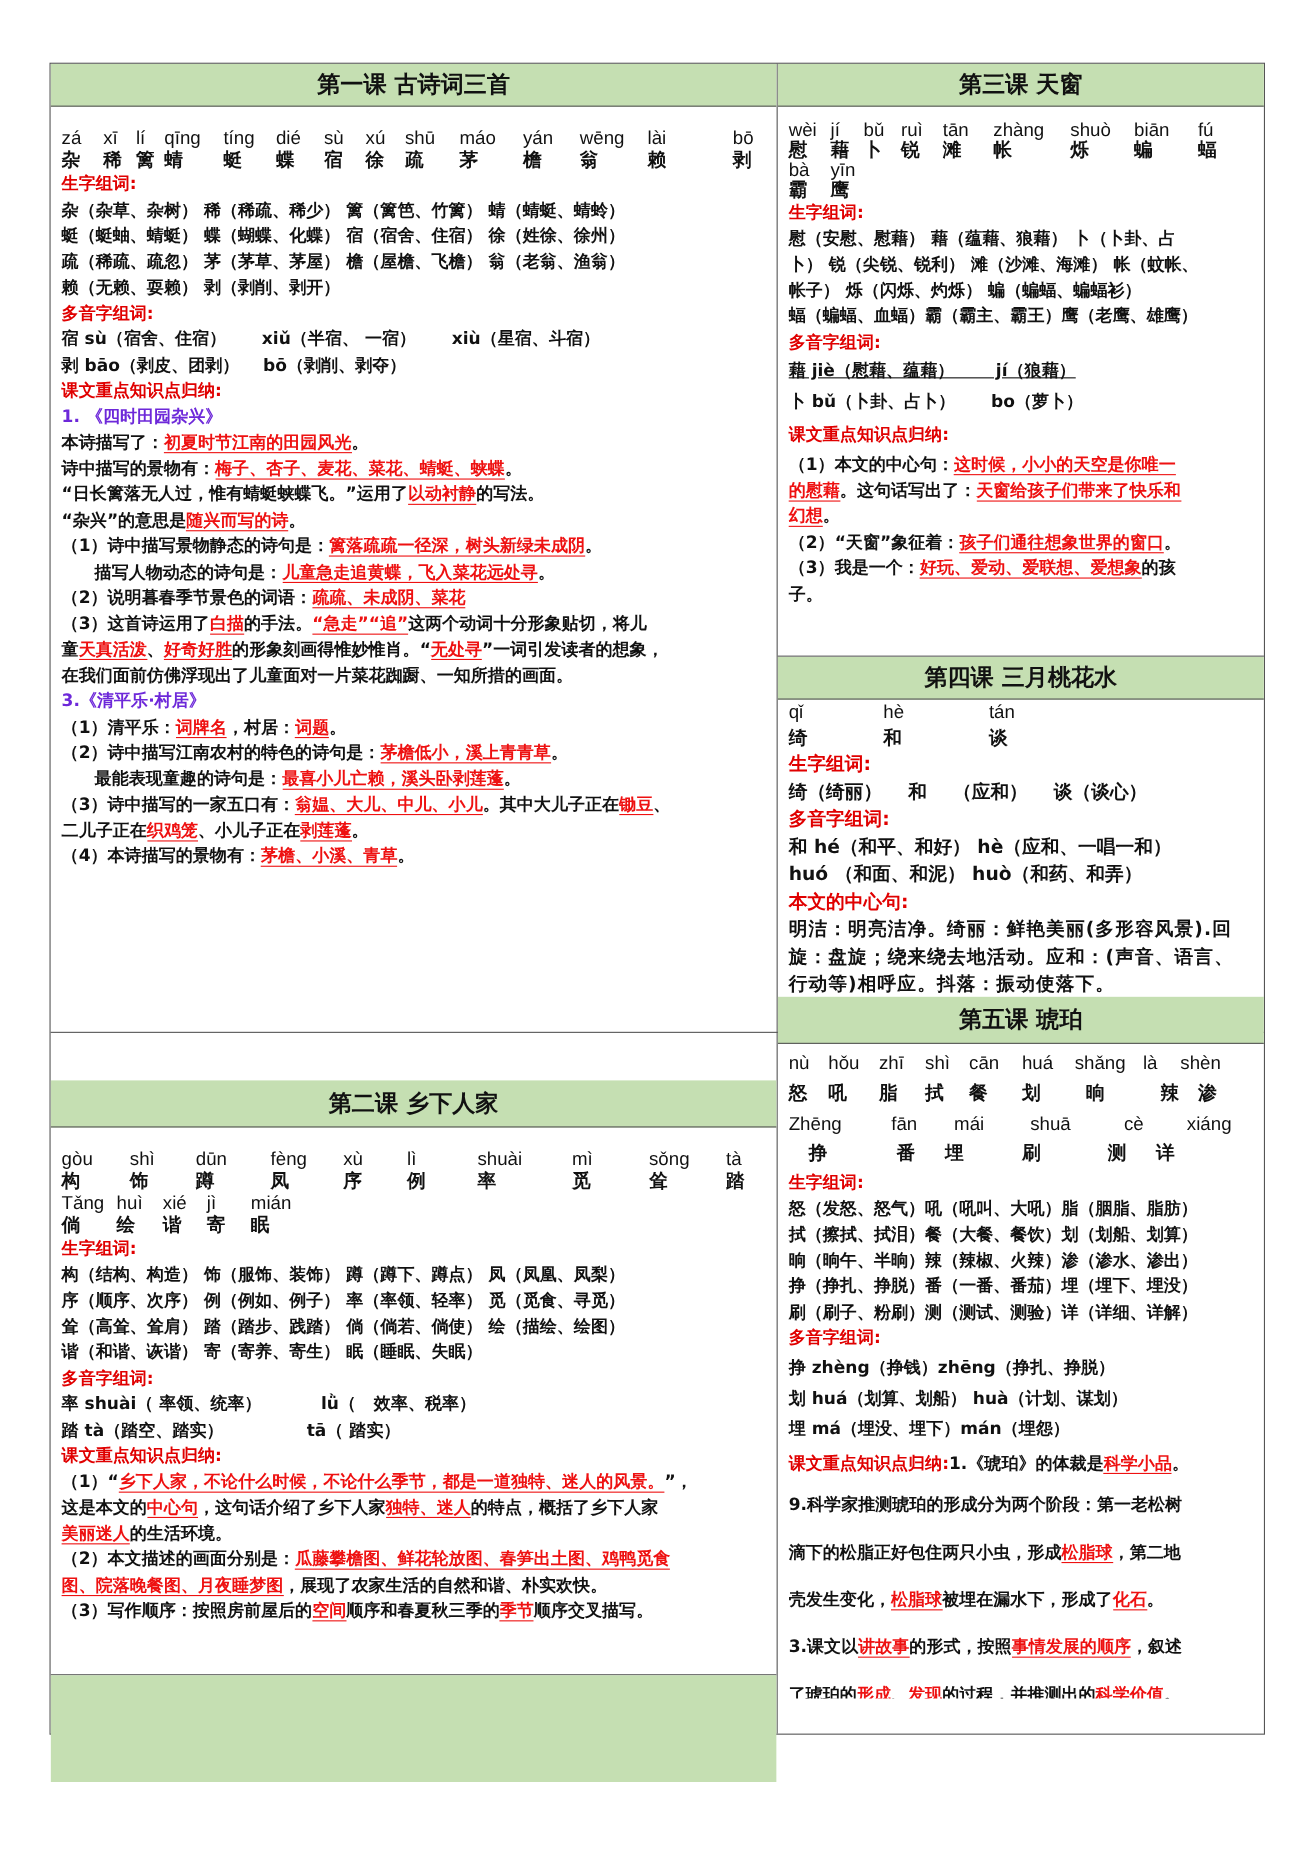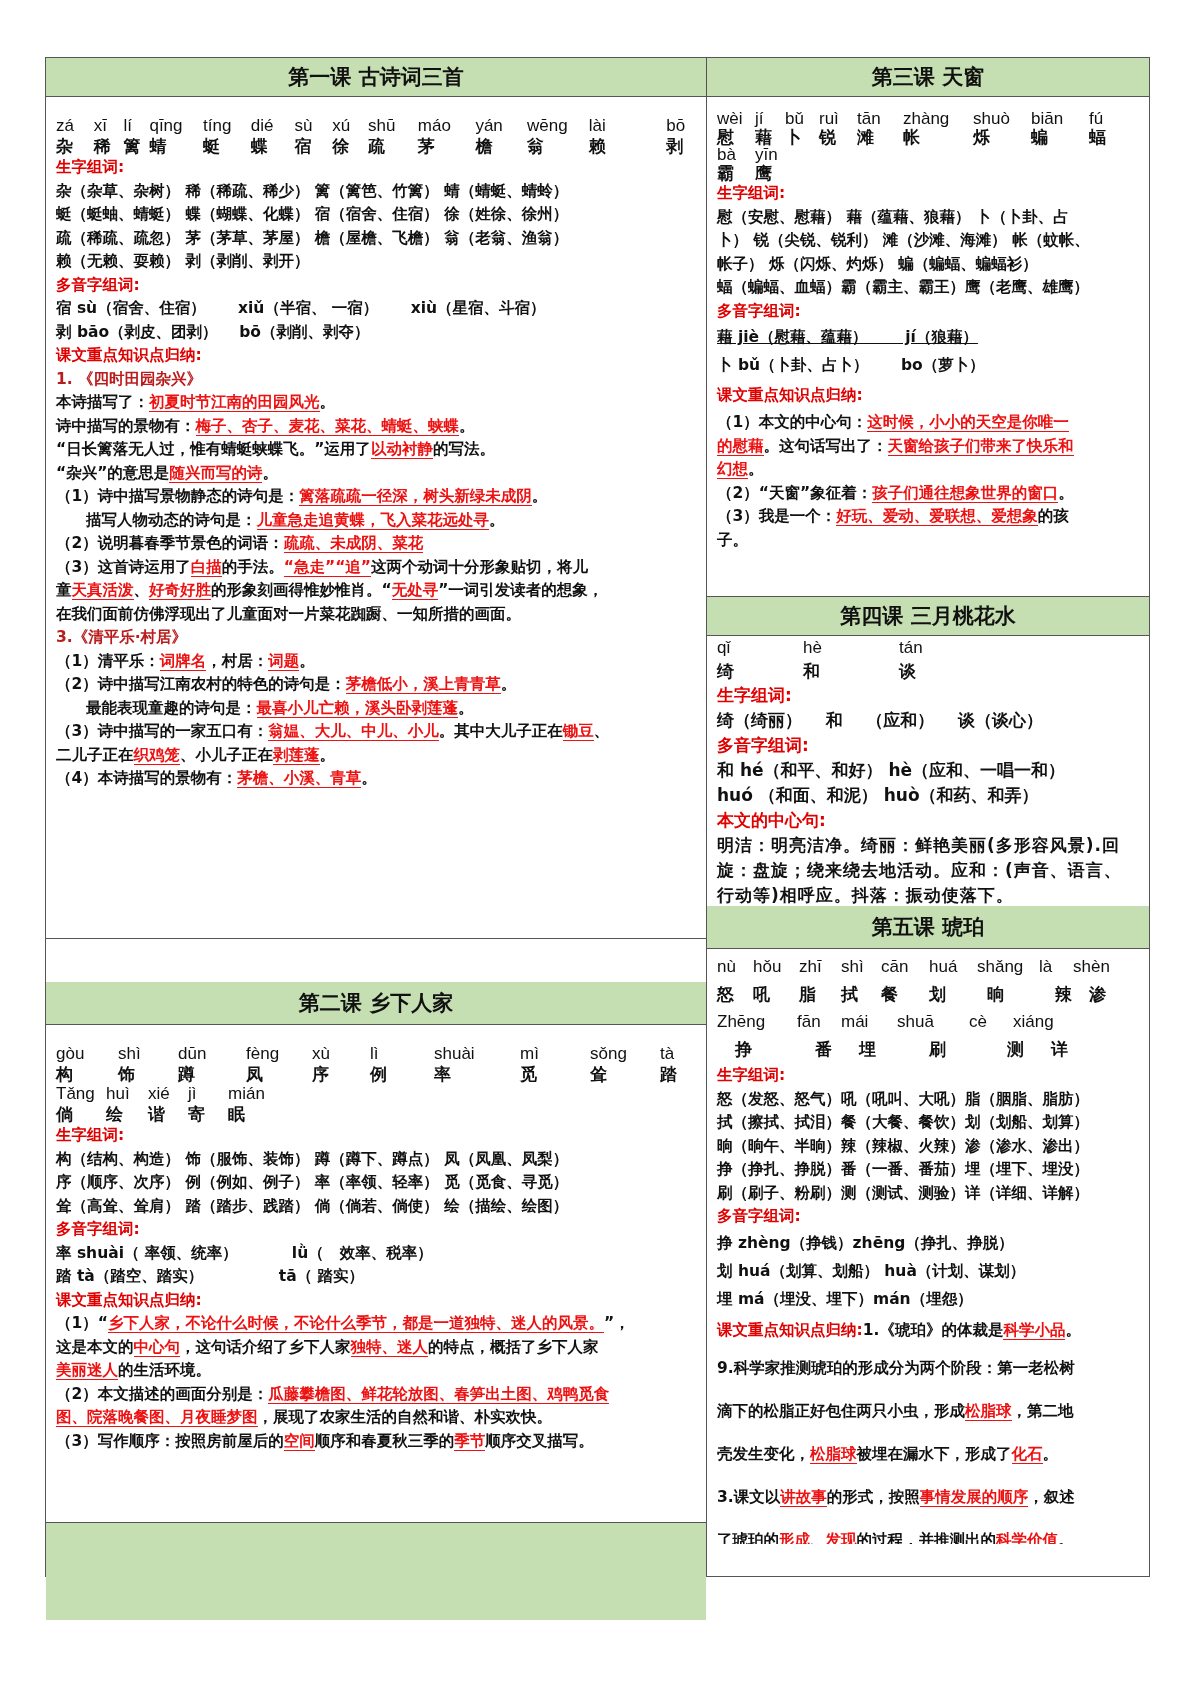--- a/index.html
+++ b/index.html
@@ -11,21 +11,21 @@
   .hdr{position:absolute;left:0;right:0;background:#c5dfb2;border-bottom:1.5px solid #555;
        display:flex;align-items:center;justify-content:center;
        font-size:21px;font-weight:bold;color:#111;}
   .body{position:absolute;left:0;right:0;padding:0 10px 0 10px;font-size:15.5px;line-height:23.5px;}
   .vline{position:absolute;top:0;bottom:0;width:0;border-left:1.5px solid #555;}
   .hline{position:absolute;height:0;border-top:1.5px solid #555;}
   .py-row{display:flex;font-family:"Liberation Sans",sans-serif;font-size:17px;line-height:20px;white-space:nowrap;}
   .hz-row{display:flex;font-weight:bold;font-size:17px;line-height:20px;white-space:nowrap;}
   .py-row span,.hz-row span{display:inline-block;text-align:left;}
   .sec{color:#e00000;font-weight:bold;}
-  .blue{color:#b91c1c;font-weight:bold;}
+  .blue{color:#6d28d9;font-weight:bold;}
   .line{white-space:nowrap;font-weight:bold;}
   .wrap{font-weight:bold;}
   .r{color:#ee1111;border-bottom:1.5px solid #ee1111;}
   .green-fill{position:absolute;left:0;background:#c5dfb2;}
   .indent{padding-left:30px;}
 </style>
 </head>
 <body>
 
 <div class="sheet">
@@ -144,20 +144,21 @@
         <span style="width:50px">倘</span>
           <span style="width:42px">绘</span>
           <span style="width:40px">谐</span>
           <span style="width:40px">寄</span>
           <span style="width:50px">眠</span>
       </div>
       <div class="sec">生字组词:</div>
       <div class="line">构（结构、构造）  饰（服饰、装饰）  蹲（蹲下、蹲点）  凤（凤凰、凤梨）</div>
       <div class="line">序（顺序、次序）  例（例如、例子）  率（率领、轻率）  觅（觅食、寻觅）</div>
       <div class="line">耸（高耸、耸肩）  踏（踏步、践踏）  倘（倘若、倘使）  绘（描绘、绘图）</div>
+      <div class="line">谐（和谐、诙谐）  寄（寄养、寄生）  眠（睡眠、失眠）</div>
       <div class="sec">多音字组词:</div>
       <div class="line" style="white-space:pre">率 shuài（ 率领、统率）          lǜ（   效率、税率）</div>
       <div class="line" style="white-space:pre">踏 tà（踏空、踏实）              tā（ 踏实）</div>
       <div class="sec">课文重点知识点归纳:</div>
       <div class="line"><span>（1）“</span><span class="r">乡下人家，不论什么时候，不论什么季节，都是一道独特、迷人的风景。</span><span>”，</span></div>
       <div class="line"><span>这是本文的</span><span class="r">中心句</span><span>，这句话介绍了乡下人家</span><span class="r">独特、迷人</span><span>的特点，概括了乡下人家</span></div>
       <div class="line"><span class="r">美丽迷人</span><span>的生活环境。</span></div>
       <div class="line"><span>（2）本文描述的画面分别是：</span><span class="r">瓜藤攀檐图、鲜花轮放图、春笋出土图、鸡鸭觅食</span></div>
       <div class="line"><span class="r">图、院落晚餐图、月夜睡梦图</span><span>，展现了农家生活的自然和谐、朴实欢快。</span></div>
       <div class="line"><span>（3）写作顺序：按照房前屋后的</span><span class="r">空间</span><span>顺序和春夏秋三季的</span><span class="r">季节</span><span>顺序交叉描写。</span></div>
@@ -265,21 +266,21 @@
         <span style="width:36px">怒</span>
           <span style="width:46px">吼</span>
           <span style="width:42px">脂</span>
           <span style="width:40px">拭</span>
           <span style="width:48px">餐</span>
           <span style="width:58px">划</span>
           <span style="width:68px">晌</span>
           <span style="width:34px">辣</span>
           <span style="width:30px">渗</span>
       </div>
-      <div class="py-row" style="line-height:24px;">
+      <div class="py-row" style="line-height:24px;justify-content:space-between;">
         <span style="width:80px">Zhēng</span>
           <span style="width:44px">fān</span>
           <span style="width:56px">mái</span>
           <span style="width:72px">shuā</span>
           <span style="width:44px">cè</span>
           <span style="width:60px">xiáng</span>
       </div>
       <div class="hz-row" style="line-height:30px;padding-left:18px;">
         <span style="width:80px">挣</span>
           <span style="width:44px">番</span>

